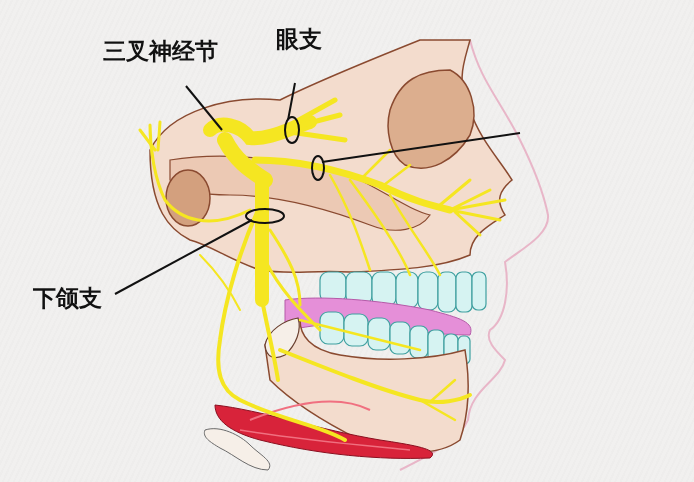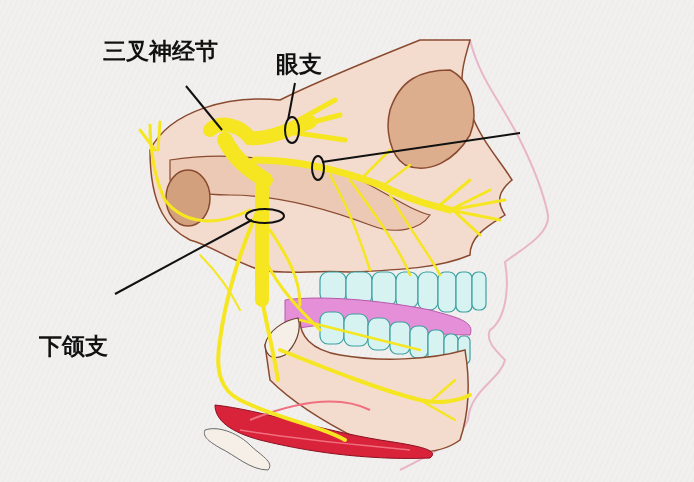--- a/index.html
+++ b/index.html
@@ -92,15 +92,15 @@
       <line x1="295" y1="83" x2="288" y2="120"></line>
       <ellipse cx="292" cy="130" rx="7" ry="13"></ellipse>
       <line x1="520" y1="133" x2="322" y2="162"></line>
       <ellipse cx="318" cy="168" rx="6" ry="12"></ellipse>
       <line x1="115" y1="294" x2="252" y2="220"></line>
       <ellipse cx="265" cy="216" rx="19" ry="7"></ellipse>
     </g>
   </svg>
 
   <div class="label" style="left:103px;top:40px;">三叉神经节</div>
-  <div class="label" style="left:276px;top:53px;text-align:center;">眼支</div>
-  <div class="label" style="left:39px;top:287px;margin-top:48px;">下颌支</div>
+  <div class="label" style="left:276px;top:28px;text-align:center;">眼支</div>
+  <div class="label" style="left:33px;top:287px;">下颌支</div>
 </div>
 
 </body></html>

